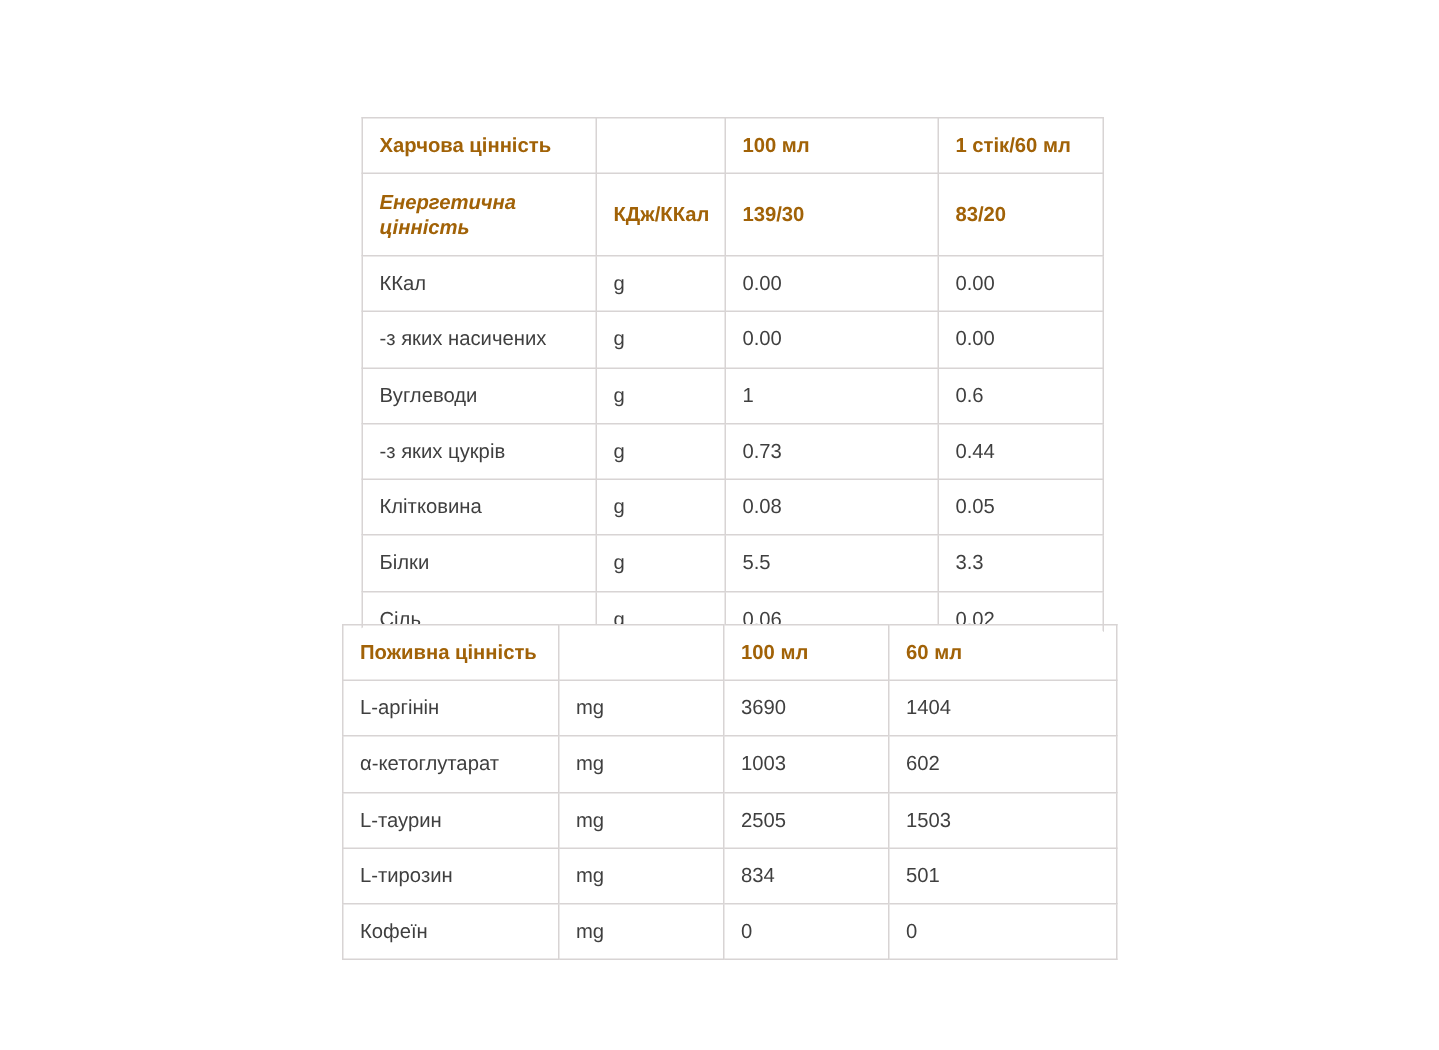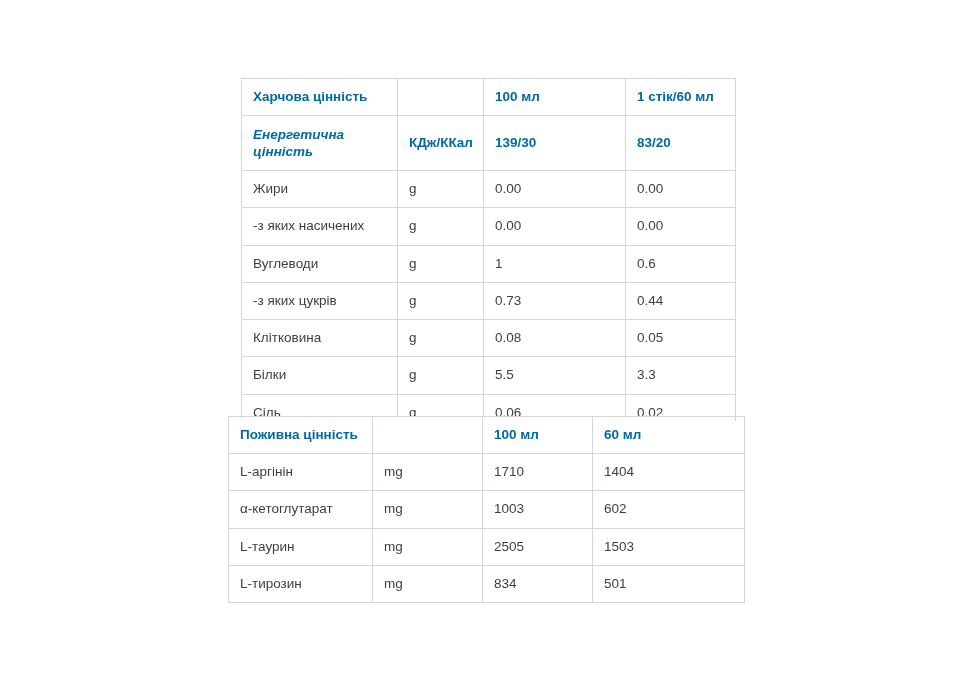--- a/index.html
+++ b/index.html
@@ -33,21 +33,21 @@
   table.nutrition td {
     border: 1px solid #d8d4d4;
     padding: 9px 10px 9px 11px;
     vertical-align: middle;
     font-weight: normal;
     white-space: nowrap;
   }
   table.nutrition tr.header td,
   table.nutrition td.bold {
     font-weight: bold;
-    color: #0369a1;
+    color: #a16207;
   }
   
   #table-energy {
     left: 241px;
     top: 78px;
   }
   #table-energy td.c0 { width: 134px; }
   #table-energy td.c1 { width: 62px; }
   #table-energy td.c2 { width: 120px; }
   #table-energy td.c3 { width: 88px; margin-left: 13px; }
@@ -82,21 +82,21 @@
         <td class="c2">100 мл</td>
         <td class="c3">1 стік/60 мл</td>
       </tr>
       <tr class="energy">
         <td class="c0 bold">Енергетична цінність</td>
         <td class="c1 bold">КДж/ККал</td>
         <td class="c2 bold">139/30</td>
         <td class="c3 bold">83/20</td>
       </tr>
       <tr class="data">
-        <td class="c0">Жири</td>
+        <td class="c0">ККал</td>
         <td class="c1">g</td>
         <td class="c2">0.00</td>
         <td class="c3">0.00</td>
       </tr>
       <tr class="data">
         <td class="c0">-з яких насичених</td>
         <td class="c1">g</td>
         <td class="c2">0.00</td>
         <td class="c3">0.00</td>
       </tr>
@@ -137,37 +137,43 @@
     <tbody>
       <tr class="header">
         <td class="c0">Поживна цінність</td>
         <td class="c1"></td>
         <td class="c2">100 мл</td>
         <td class="c3">60 мл</td>
       </tr>
       <tr class="data">
         <td class="c0">L-аргінін</td>
         <td class="c1">mg</td>
-        <td class="c2">1710</td>
+        <td class="c2">3690</td>
         <td class="c3">1404</td>
       </tr>
       <tr class="data">
         <td class="c0">α-кетоглутарат</td>
         <td class="c1">mg</td>
         <td class="c2">1003</td>
         <td class="c3">602</td>
       </tr>
       <tr class="data">
         <td class="c0">L-таурин</td>
         <td class="c1">mg</td>
         <td class="c2">2505</td>
         <td class="c3">1503</td>
       </tr>
       <tr class="data">
         <td class="c0">L-тирозин</td>
         <td class="c1">mg</td>
         <td class="c2">834</td>
         <td class="c3">501</td>
       </tr>
+      <tr class="data">
+        <td class="c0">Кофеїн</td>
+        <td class="c1">mg</td>
+        <td class="c2">0</td>
+        <td class="c3">0</td>
+      </tr>
     </tbody>
   </table>
 
 </div>
 
 </body></html>

